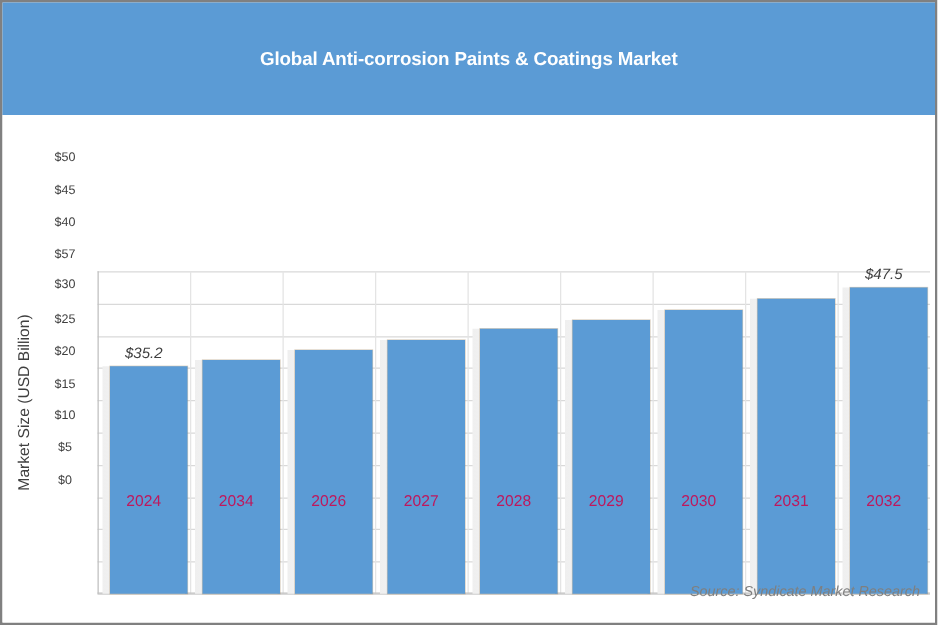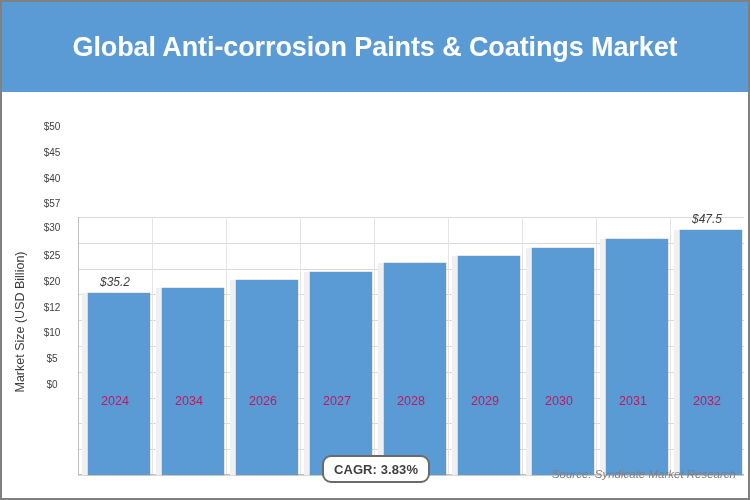--- a/index.html
+++ b/index.html
@@ -32,21 +32,21 @@
     height: 90px;
     background: #5B9BD5;
     display: flex;
     flex-direction: column;
     align-items: center;
     justify-content: center;
     gap: 8px;
   }
   #title-line1 {
     color: #ffffff;
-    font-size: 27px;
+    font-size: 15px;
     font-weight: bold;
     letter-spacing: -0.1px;
     white-space: nowrap;
   }
   #title-line2 {
     color: #ffffff;
     font-size: 18px;
     font-weight: bold;
     white-space: nowrap;
   }
@@ -212,21 +212,21 @@
   <div id="chart-area">
 
     <div id="y-axis-title">
       <span>Market Size (USD Billion)</span>
     </div>
 
     <div id="ylabels">
         <div class="ylab" style="top: 287px; left: 30px;">$0</div>
         <div class="ylab" style="top: 261.2px; left: 30px;">$5</div>
         <div class="ylab" style="top: 235.4px; left: 30px;">$10</div>
-        <div class="ylab" style="top: 209.6px; left: 30px;">$12</div>
+        <div class="ylab" style="top: 209.6px; left: 30px;">$15</div>
         <div class="ylab" style="top: 183.8px; left: 30px;">$20</div>
         <div class="ylab" style="top: 158px; left: 30px;">$25</div>
         <div class="ylab" style="top: 130px; left: 30px;">$30</div>
         <div class="ylab" style="top: 106.4px; left: 30px;">$57</div>
         <div class="ylab" style="top: 80.6px; left: 30px;">$40</div>
         <div class="ylab" style="top: 54.8px; left: 30px;">$45</div>
         <div class="ylab" style="top: 29px; left: 30px;">$50</div>
       </div>
 
     <div id="plot">
@@ -303,18 +303,15 @@
         <div class="xlab" style="left: 224px; width: 74px; top: 302px;">2026</div>
         <div class="xlab" style="left: 298px; width: 74px; top: 302px;">2027</div>
         <div class="xlab" style="left: 372px; width: 74px; top: 302px;">2028</div>
         <div class="xlab" style="left: 446px; width: 74px; top: 302px;">2029</div>
         <div class="xlab" style="left: 520px; width: 74px; top: 302px;">2030</div>
         <div class="xlab" style="left: 594px; width: 74px; top: 302px;">2031</div>
         <div class="xlab" style="left: 668px; width: 74px; top: 302px;">2032</div>
       </div>
   </div>
 
-  <div id="cagr-badge">
-    <span>CAGR: 3.83%</span>
-  </div>
   <div id="source-note">Source: Syndicate Market Research</div>
 
 </div>
 
 </body></html>

